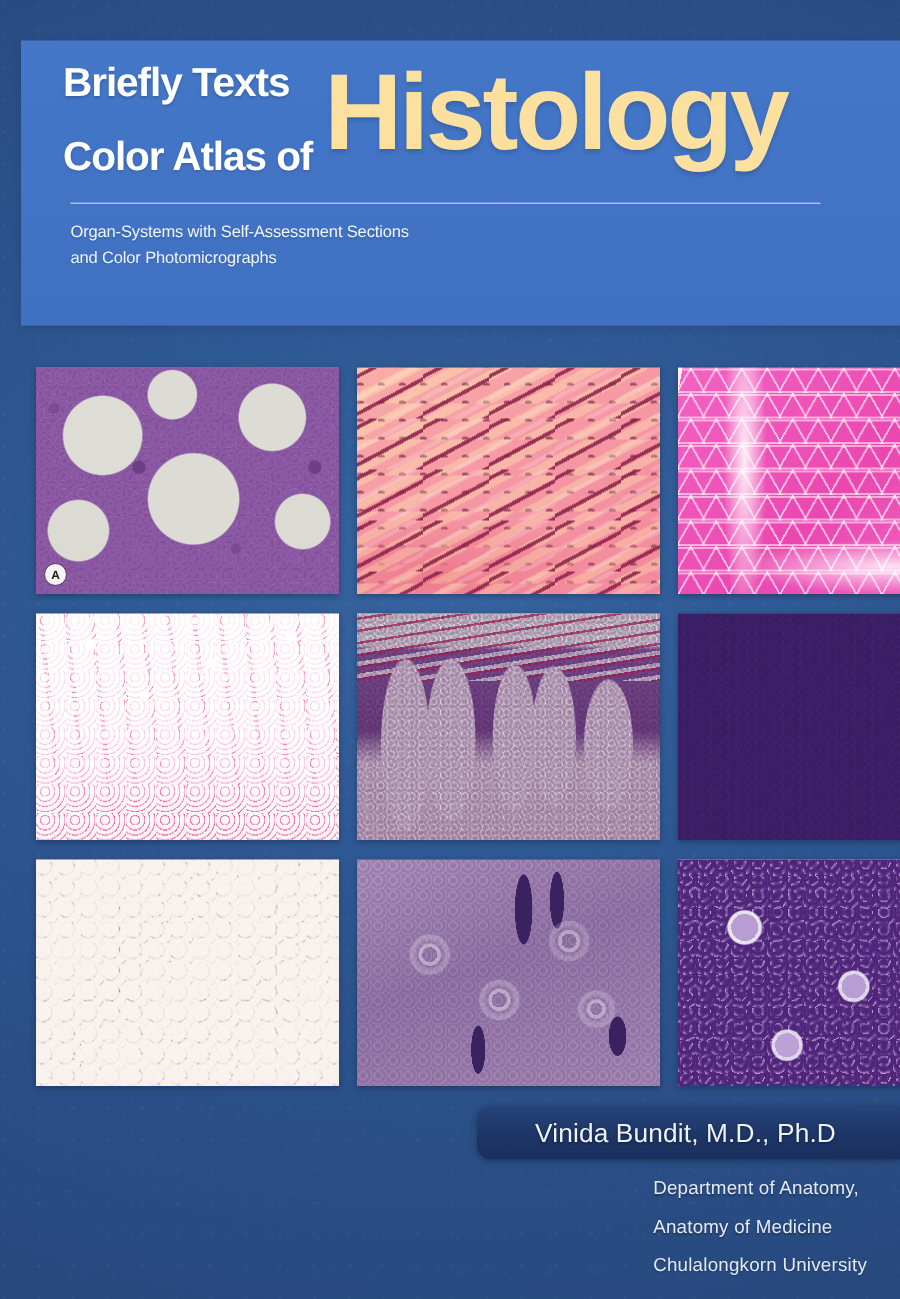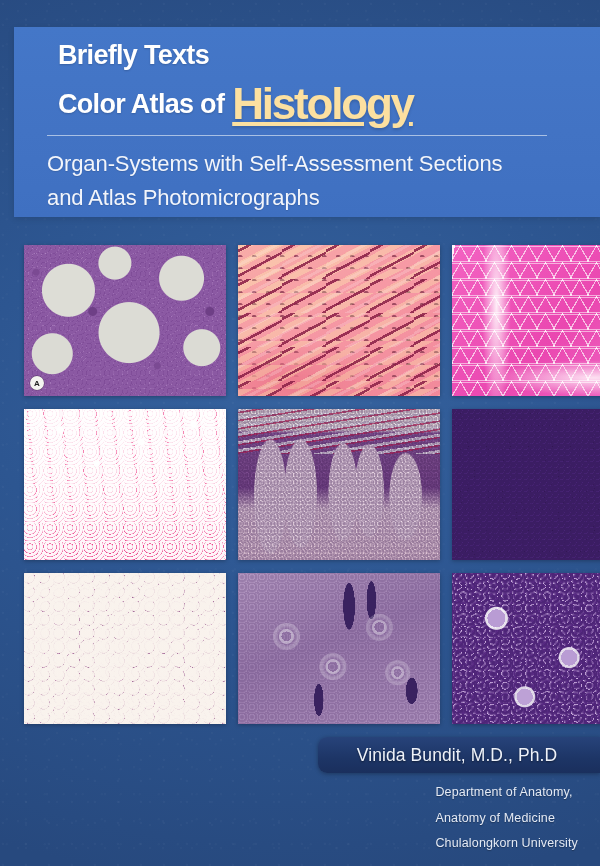--- a/index.html
+++ b/index.html
@@ -38,66 +38,65 @@
     left: 14px;
     top: 27px;
     width: 586px;
     height: 190px;
     background: linear-gradient(180deg, #4477c8 0%, #4273c4 55%, #3f70c1 100%);
     z-index: 2;
     box-shadow: 0 2px 6px rgba(0,0,0,.12);
   }
   .title-row {
     position: absolute;
-    left: 44px;
+    left: 28px;
     top: 15px;
     right: 6px;
     display: flex;
-    align-items: flex-end;
+    align-items: flex-start;
     white-space: nowrap;
   }
   .title-left {
     display: flex;
     flex-direction: column;
     line-height: 1.0;
     padding-bottom: 6px;
   }
   .title-line {
     color: #ffffff;
     font-weight: bold;
     font-size: 27px;
     letter-spacing: -0.7px;
     text-shadow: 0 1px 2px rgba(0,0,0,.18);
   }
   .title-line.l2 { margin-top: 22px; }
   .title-main {
     color: #fce0a0;
     font-weight: bold;
-    font-size: 44px;
+    font-size: 72px;
     letter-spacing: -2.2px;
     line-height: .92;
     margin-left: 8px;
     text-shadow: 0 2px 3px rgba(0,0,0,.16);
-    text-decoration: underline;
   }
   .rule {
     position: absolute;
     left: 33px;
     top: 108px;
     width: 500px;
     height: 1px;
     background: rgba(255,255,255,.55);
   }
   .subtitle {
     position: absolute;
     left: 33px;
     top: 120px;
     right: 20px;
     color: #f2f5fb;
-    font-size: 22px;
+    font-size: 11px;
     line-height: 1.55;
     letter-spacing: -0.1px;
   }
   .subtitle div { text-shadow: 0 1px 1px rgba(0,0,0,.12); }
 
   
   .grid {
     position: absolute;
     left: 24px;
     top: 245px;
@@ -363,21 +362,21 @@
         <span class="title-line l1">Briefly Texts</span>
         <span class="title-line l2">Color Atlas of</span>
       </div>
       <span class="title-main">Histology</span>
     </div>
 
     <div class="rule"></div>
 
     <div class="subtitle">
       <div>Organ-Systems with Self-Assessment Sections</div>
-      <div>and Atlas Photomicrographs</div>
+      <div>and Color Photomicrographs</div>
     </div>
   </div>
 
   <div class="grid">
 
     <div class="grid-row">
       <div class="tile">
         <div class="tex t-marrow"></div>
         <div class="badge-a">A</div>
       </div>

